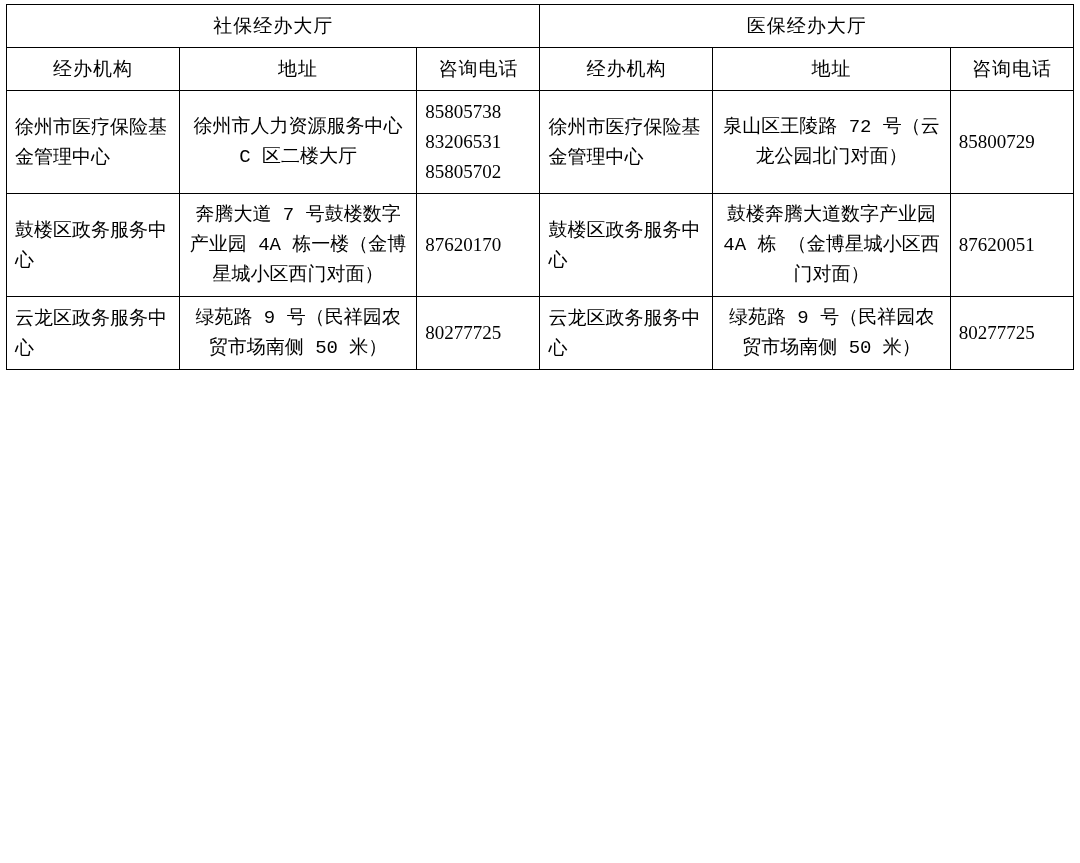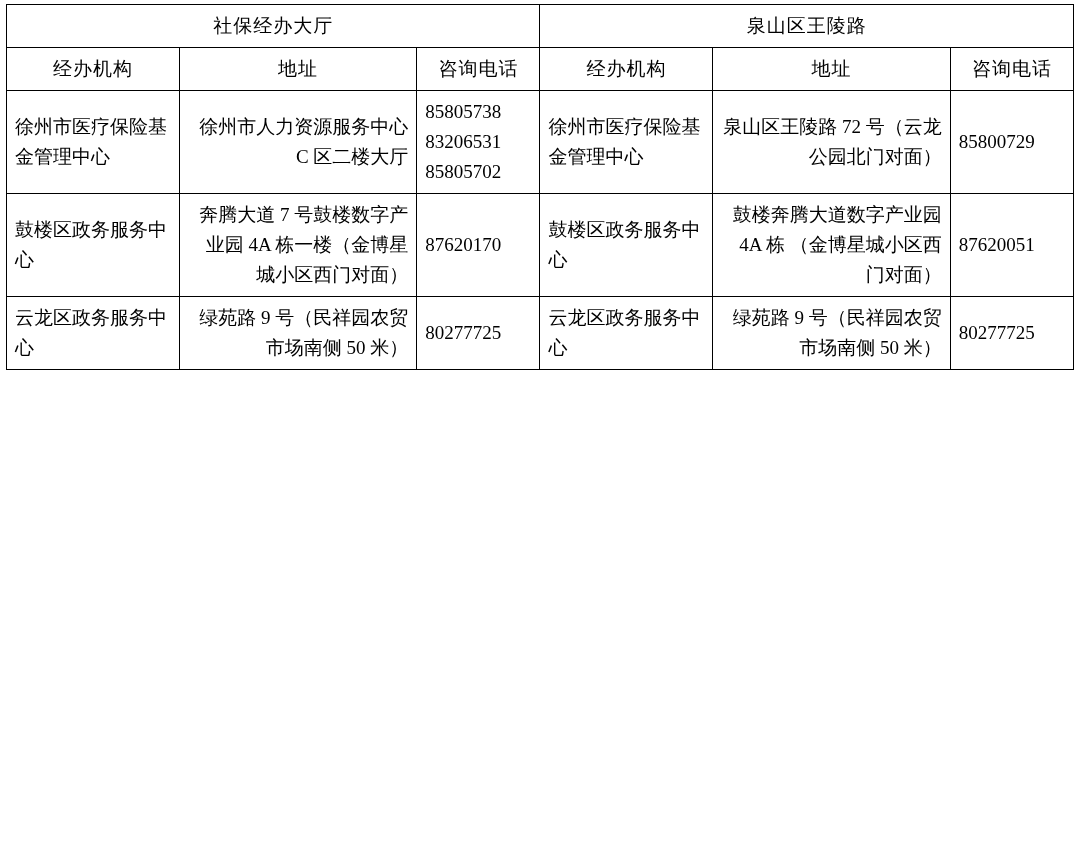--- a/index.html
+++ b/index.html
@@ -45,21 +45,22 @@
   .col-head {
     text-align: center;
     font-size: 20px;
     padding: 7px 8px;
     letter-spacing: 1px;
   }
   td.org {
     text-align: left;
   }
   td.addr {
-    text-align: right;
+    text-align: center;
+    font-family: Liberation Mono, monospace;
   }
   td.tel {
     text-align: left;
     font-size: 19px;
     white-space: pre-line;
     line-height: 1.62;
   }
   
   col.c-org { width: 160px; }
   col.c-addr { width: 220px; }
@@ -74,21 +75,21 @@
       <col class="c-org">
         <col class="c-addr">
         <col class="c-tel">
       <col class="c-org">
         <col class="c-addr">
         <col class="c-tel">
     </colgroup>
     <thead>
       <tr>
         <th class="group-head" colspan="3">社保经办大厅</th>
-        <th class="group-head" colspan="3">泉山区王陵路</th>
+        <th class="group-head" colspan="3">医保经办大厅</th>
       </tr>
       <tr>
         <th class="col-head">经办机构</th>
         <th class="col-head">地址</th>
         <th class="col-head">咨询电话</th>
         <th class="col-head">经办机构</th>
         <th class="col-head">地址</th>
         <th class="col-head">咨询电话</th>
       </tr>
     </thead>

